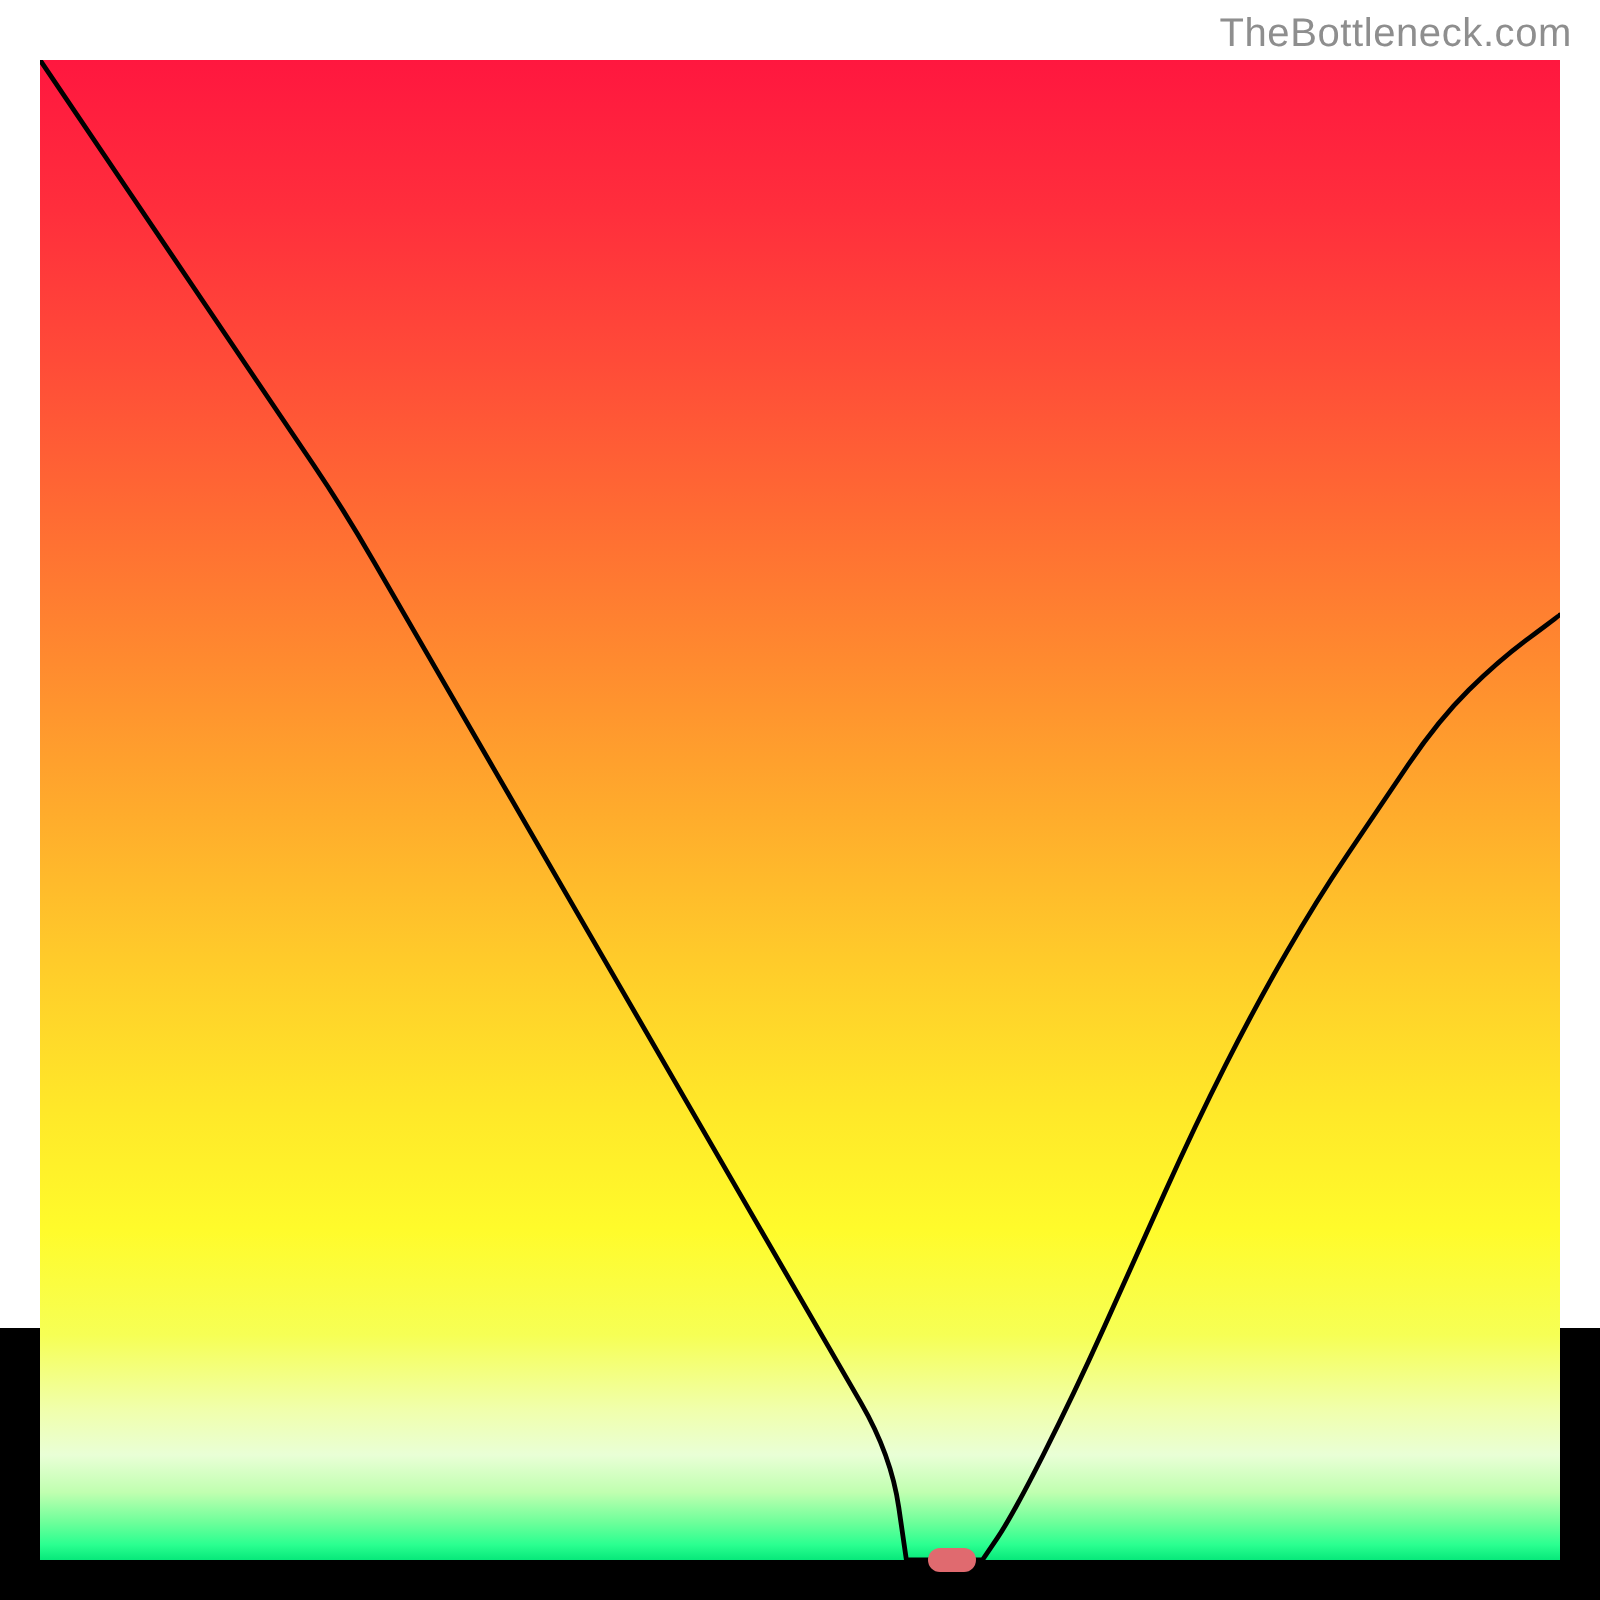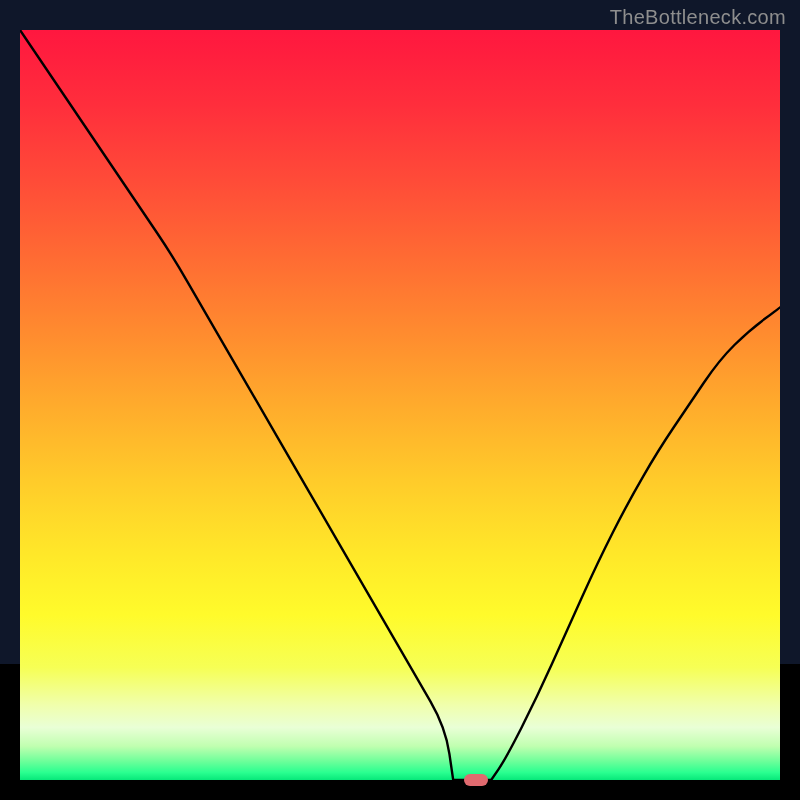--- a/index.html
+++ b/index.html
@@ -8,21 +8,21 @@
     width: 800px;
     height: 800px;
     background: #000;
     overflow: hidden;
     font-family: Arial, Helvetica, sans-serif;
   }
   .frame {
     position: relative;
     width: 800px;
     height: 664px;
-    background: #0f172a;
+    background: #ffffff;
   }
   .watermark {
     position: absolute;
     top: 6px;
     right: 14px;
     color: #8e8e8e;
     font-size: 20px;
     font-weight: 500;
     letter-spacing: 0.3px;
     z-index: 30;

